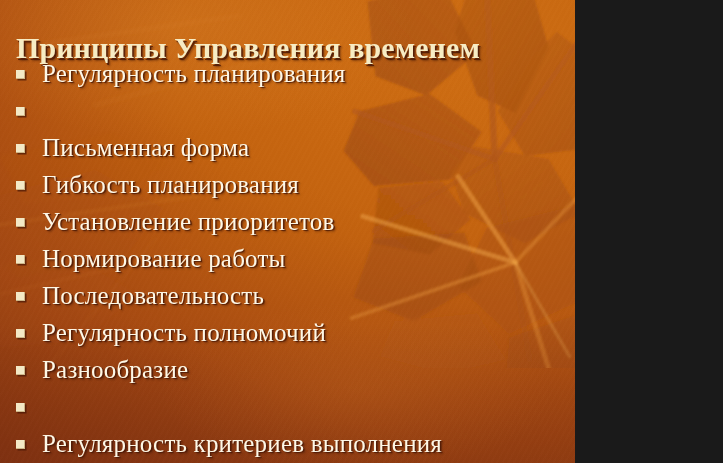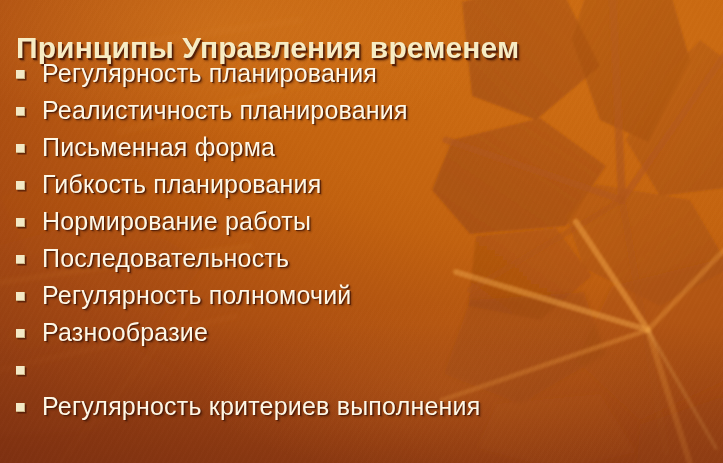--- a/index.html
+++ b/index.html
@@ -3,24 +3,24 @@
 <meta charset="utf-8">
 <title>Принципы Управления временем</title>
 <style>
   html, body {
     margin: 0;
     padding: 0;
     background: #1a1a1a;
   }
   #slide {
     position: relative;
-    width: 723px;
+    width: 575px;
     height: 463px;
     overflow: hidden;
-    font-family: Liberation Sans, sans-serif;
+    font-family: Liberation Serif, serif;
     background: #0c4a6e;
     isolation: isolate;
   }
 
   
   .bg-layer {
     position: absolute;
     inset: 0;
     pointer-events: none;
   }
@@ -184,32 +184,35 @@
 
   <h1 class="title">Принципы Управления временем</h1>
 
   <ul class="bullets" id="bullet-list">
       <li class="bullet-row">
         <span class="bullet-marker"></span>
         <span class="bullet-text">Регулярность планирования</span>
       </li>
       <li class="bullet-row">
         <span class="bullet-marker"></span>
-        <span class="bullet-text">Реалистичность планирования</span>
       </li>
       <li class="bullet-row">
         <span class="bullet-marker"></span>
         <span class="bullet-text">Письменная форма</span>
       </li>
       <li class="bullet-row">
         <span class="bullet-marker"></span>
         <span class="bullet-text">Гибкость планирования</span>
       </li>
       <li class="bullet-row">
         <span class="bullet-marker"></span>
+        <span class="bullet-text">Установление приоритетов</span>
+      </li>
+      <li class="bullet-row">
+        <span class="bullet-marker"></span>
         <span class="bullet-text">Нормирование работы</span>
       </li>
       <li class="bullet-row">
         <span class="bullet-marker"></span>
         <span class="bullet-text">Последовательность</span>
       </li>
       <li class="bullet-row">
         <span class="bullet-marker"></span>
         <span class="bullet-text">Регулярность полномочий</span>
       </li>

